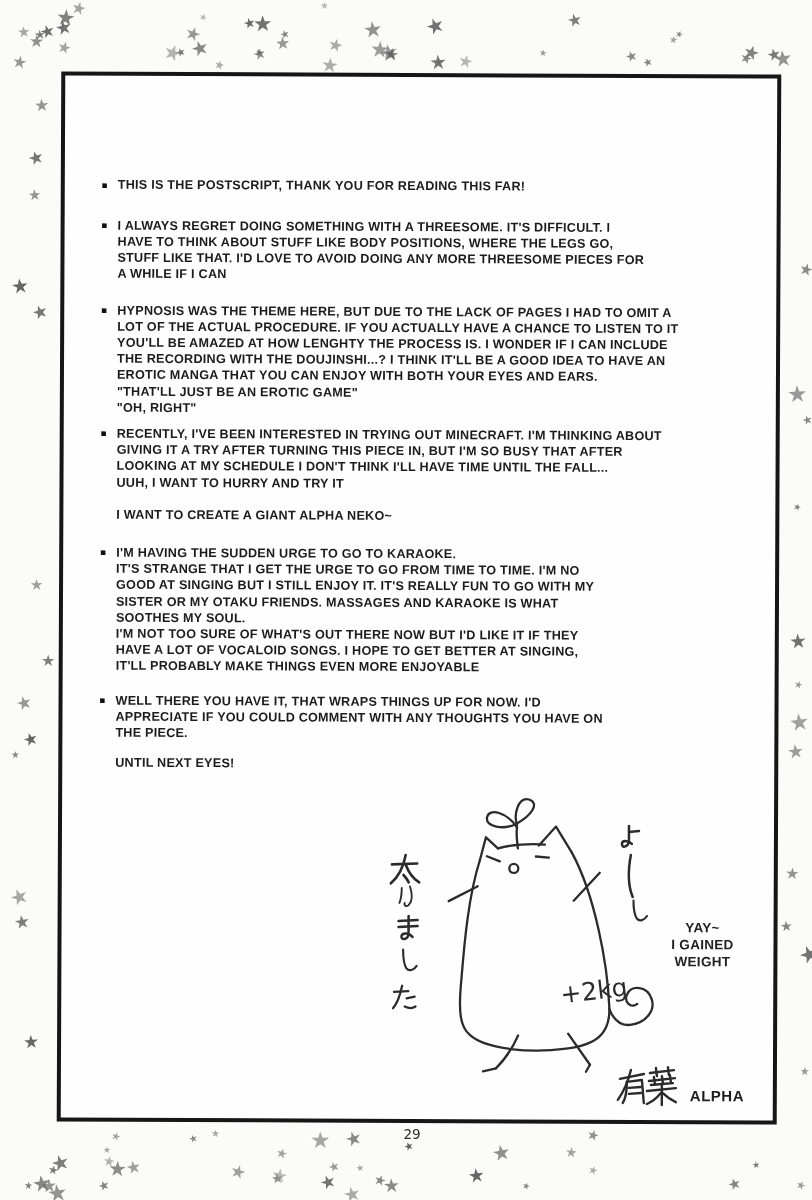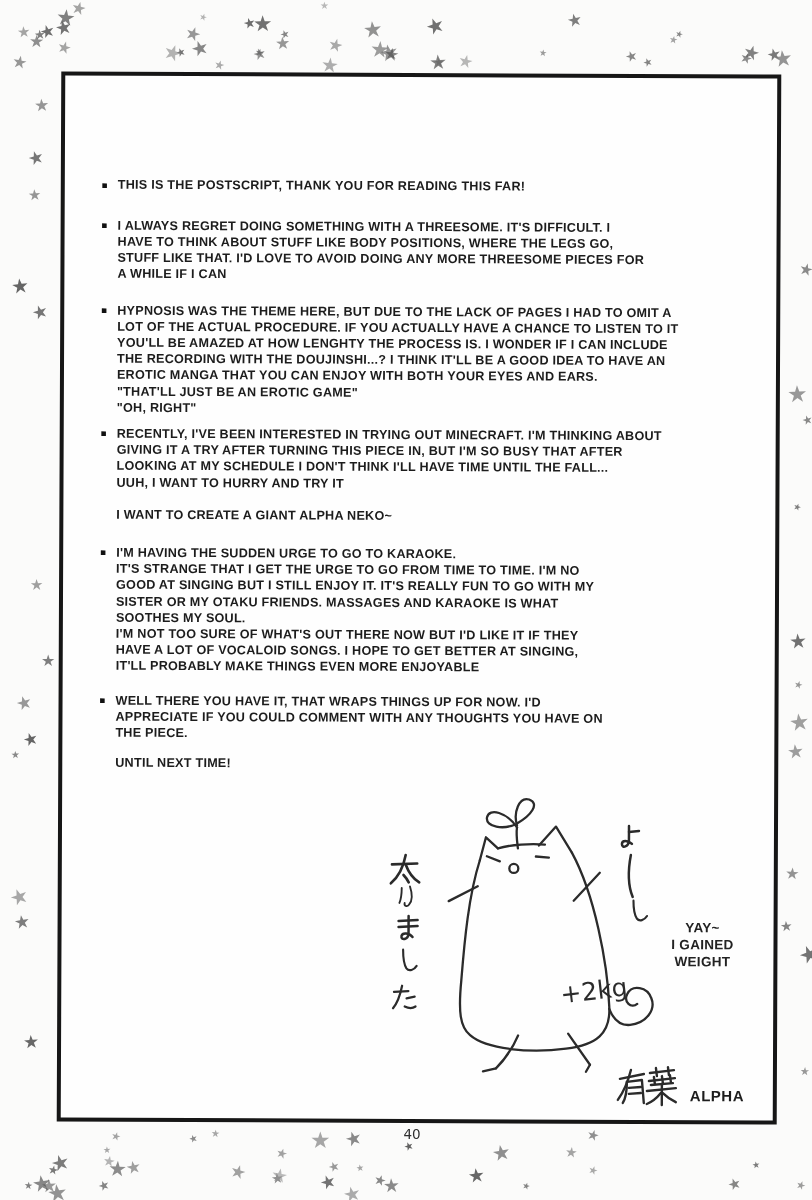--- a/index.html
+++ b/index.html
@@ -209,21 +209,21 @@
 IT'LL PROBABLY MAKE THINGS EVEN MORE ENJOYABLE</div>
     </div>
     <div class="para">
       <span class="bullet">■</span>
       <div class="ptext">WELL THERE YOU HAVE IT, THAT WRAPS THINGS UP FOR NOW. I'D
 APPRECIATE IF YOU COULD COMMENT WITH ANY THOUGHTS YOU HAVE ON
 THE PIECE.</div>
     </div>
     <div class="para">
       <span class="bullet"></span>
-      <div class="ptext">UNTIL NEXT TIME!</div>
+      <div class="ptext">UNTIL NEXT EYES!</div>
     </div>
   </div>
 
   <div class="doodle">
     <svg viewBox="0 0 400 320" width="400" height="320">
       <g stroke="#2b2b2b" stroke-width="2.3" fill="none" stroke-linecap="round" stroke-linejoin="round">
 
         <g>
           <path d="M149,58 C148,50 147,44 148,37"></path>
           <path d="M148,37 C138,22 120,17 118,27 C116,37 135,40 148,33 C162,25 171,13 160,9 C150,6 144,22 148,35"></path>
@@ -328,13 +328,13 @@
         <text class="svg-caption" text-anchor="middle" x="334" y="158">I GAINED</text>
         <text class="svg-caption" text-anchor="middle" x="334" y="175">WEIGHT</text>
       </g>
 
       <text class="svg-sign" x="322" y="310">ALPHA</text>
     </svg>
   </div>
 
 </div>
 
-<div class="page-number">40</div>
+<div class="page-number">29</div>
 
 </body></html>

